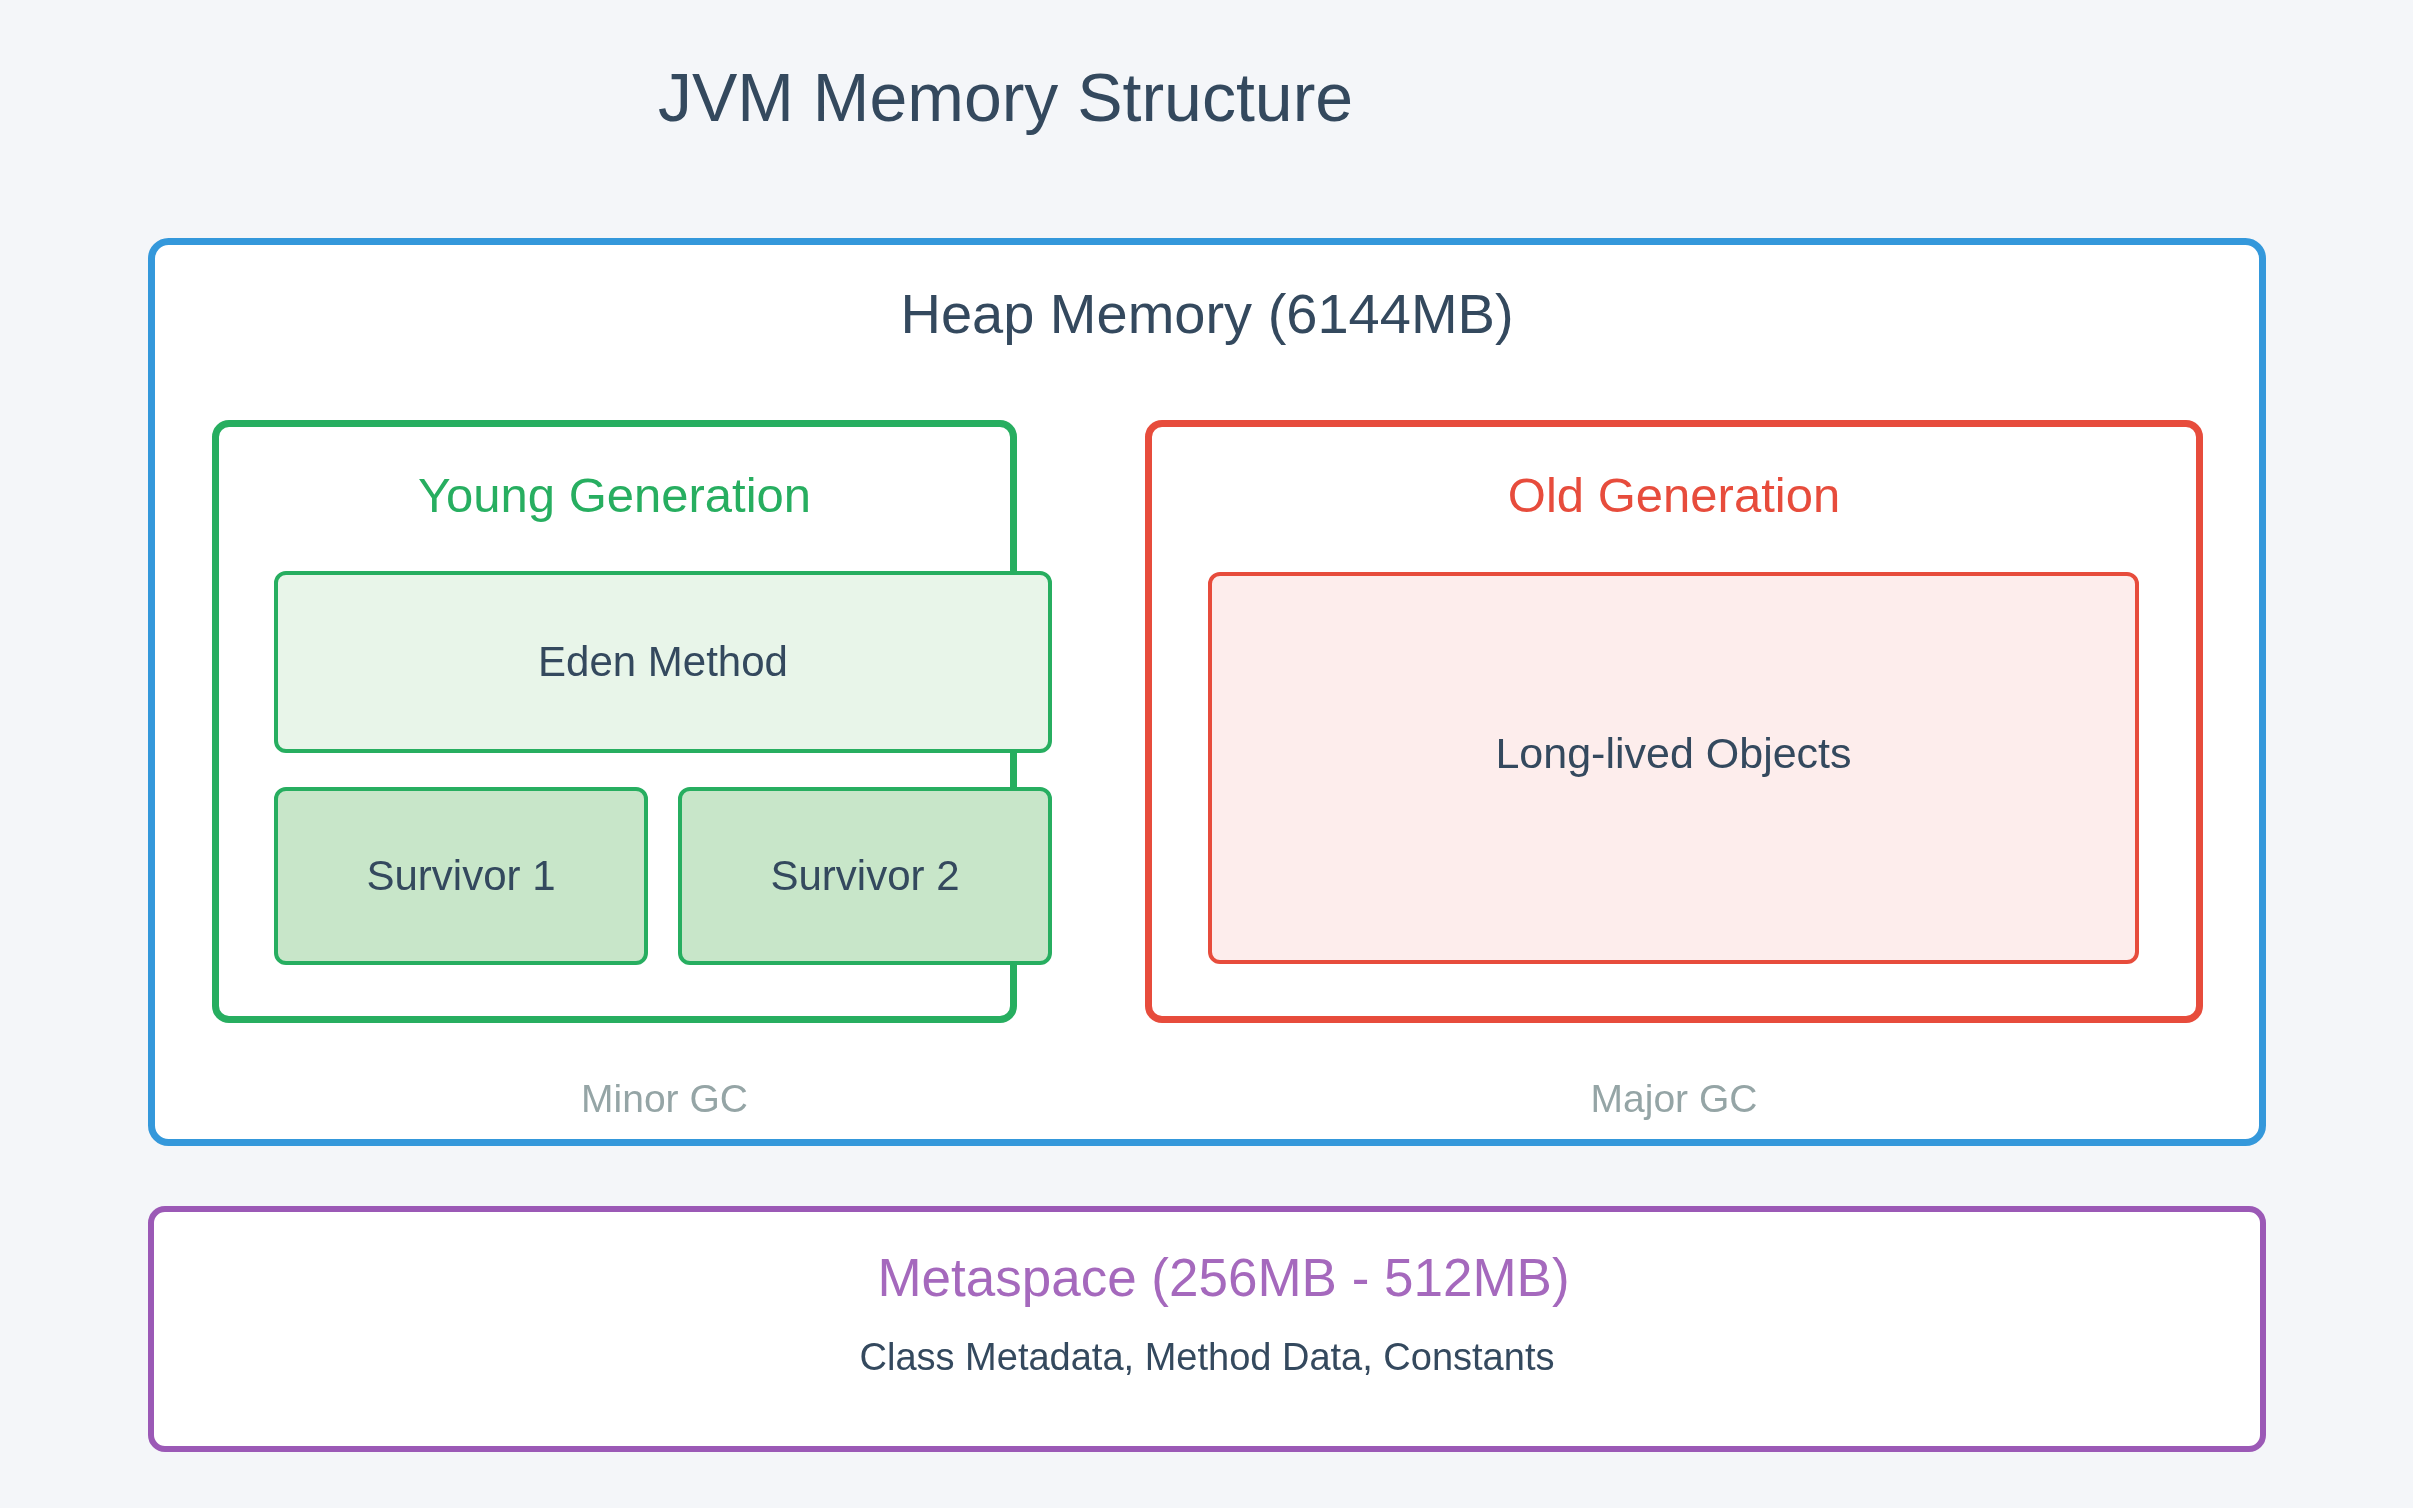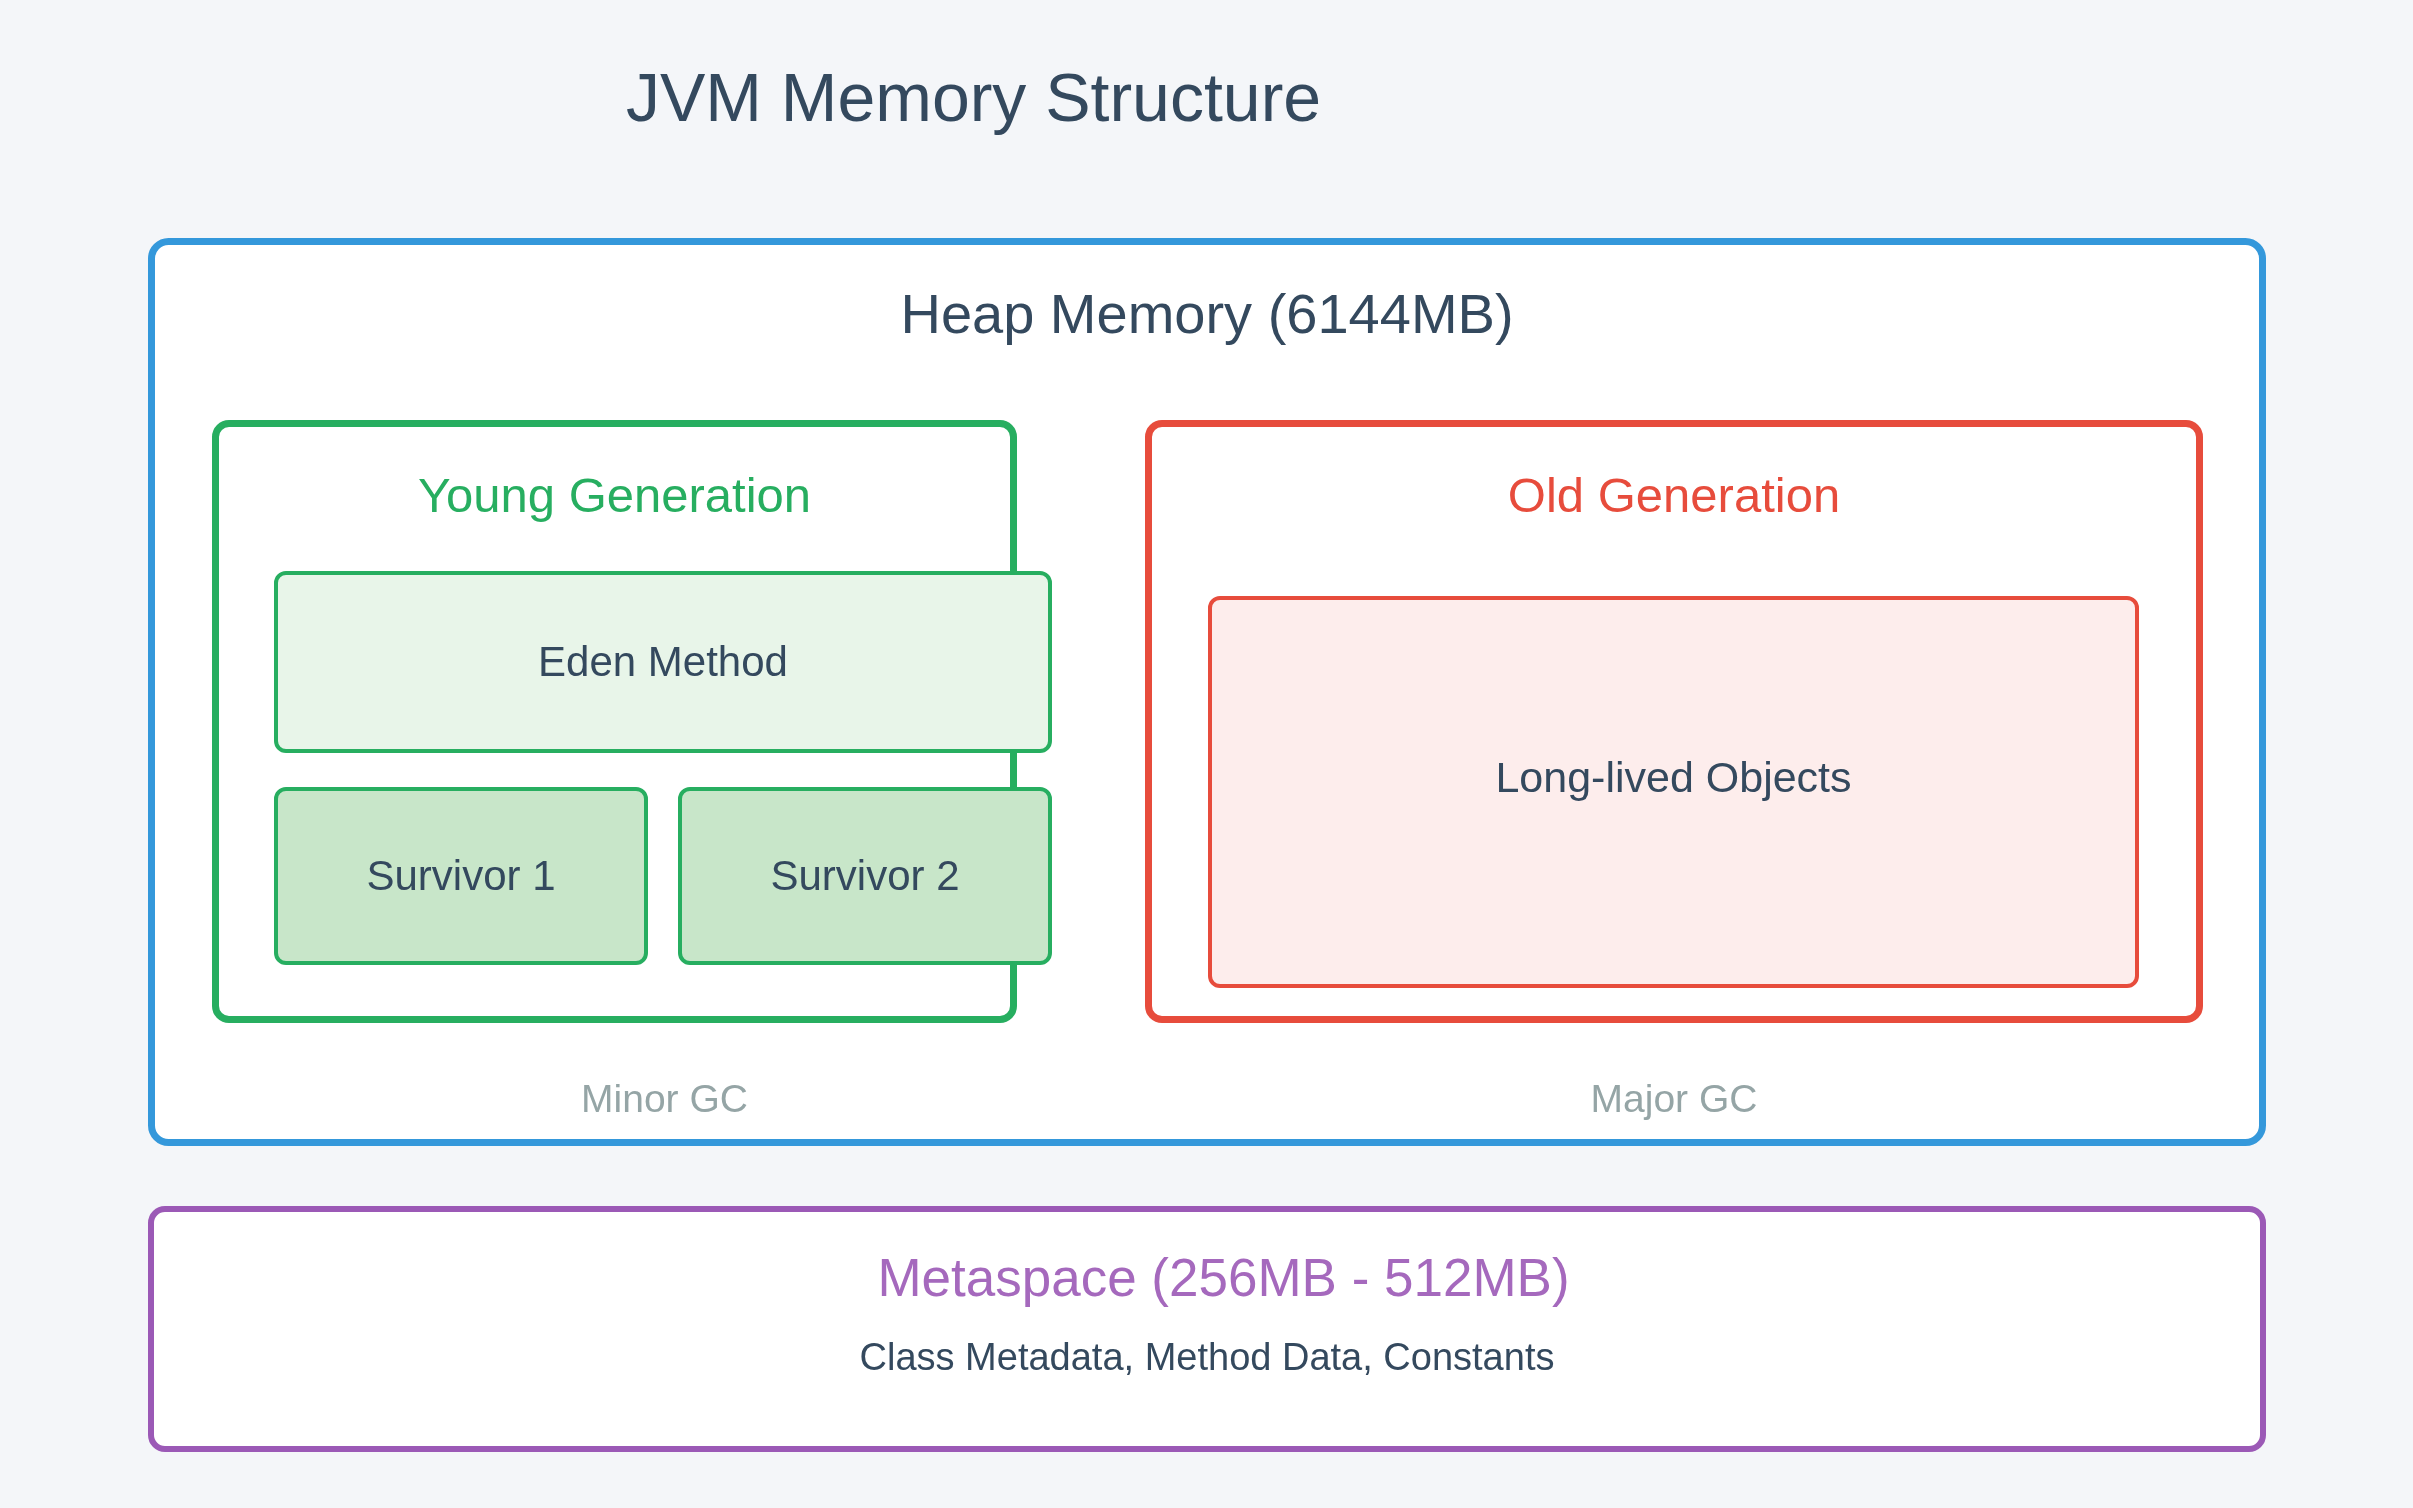--- a/index.html
+++ b/index.html
@@ -37,20 +37,21 @@
   .main-title{
     position:absolute;
     left:0; top:57px;
     width:1947px;
     margin:0;
     text-align:center;
     font-size:68px;
     line-height:1.2;
     font-weight:400;
     color:var(--text-dark);
+    padding-left:32px;
   }
   .heap-box{
     position:absolute;
     left:148px; top:238px;
     width:2118px; height:908px;
     box-sizing:border-box;
     border:7.2px solid var(--heap-border);
     border-radius:20.5px;
     background:#ffffff;
   }
@@ -115,21 +116,20 @@
   }
   .surv1{ left:55px; }
   .surv2{ left:459px; }
   .longlived-box{
     left:56px; top:145px;
     width:931px; height:392px;
     border:4.2px solid var(--old-border);
     background:var(--old-fill);
     font-size:43px;
     padding-bottom:30px;
-    margin-top:24px;
   }
   .gc-label{
     position:absolute;
     top:831px;
     text-align:center;
     font-size:39px;
     line-height:1.2;
     color:var(--gc-text);
   }
   .gc-minor{ left:57px; width:905px; }

